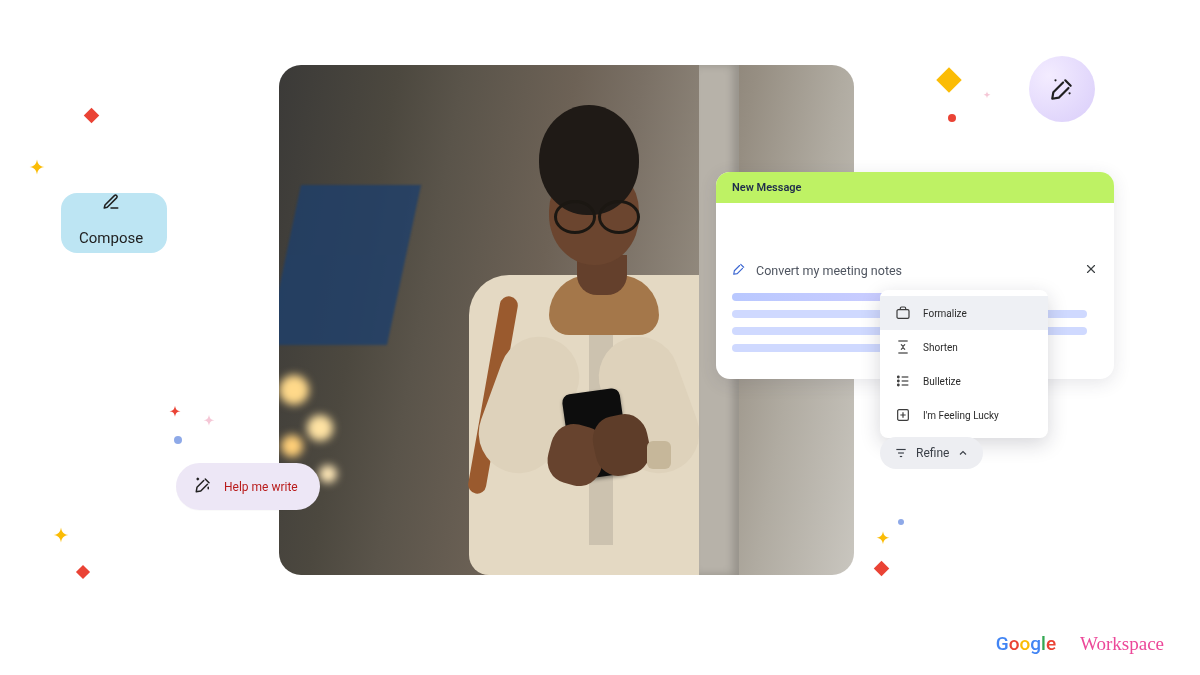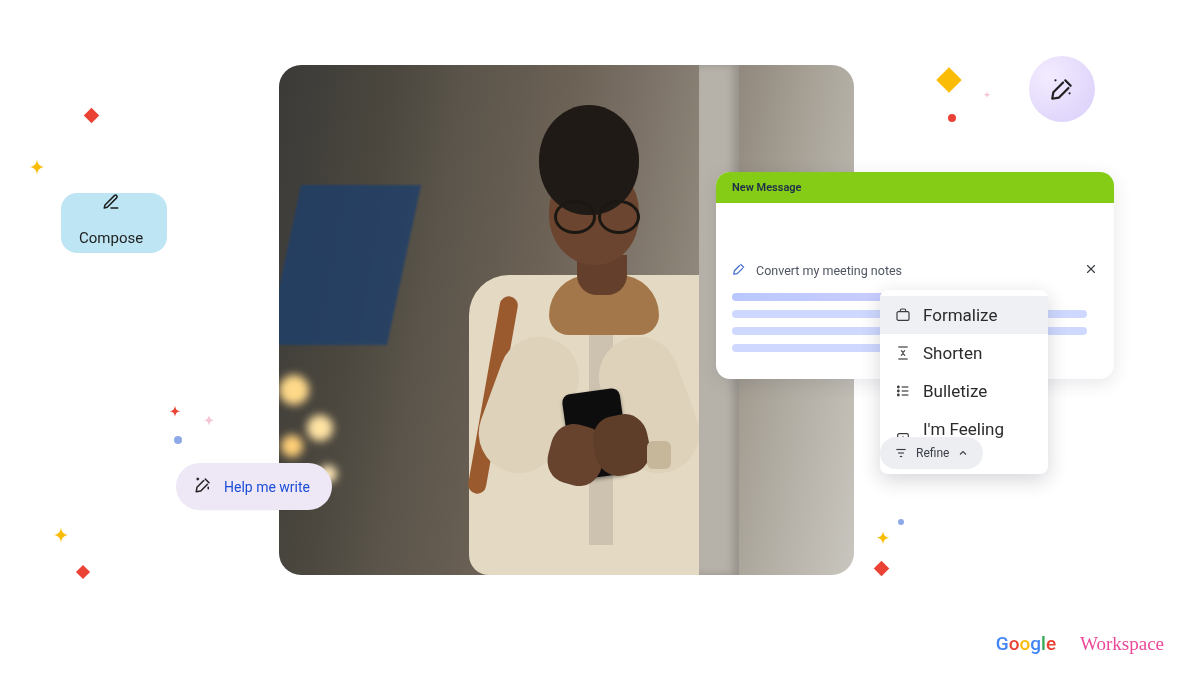--- a/index.html
+++ b/index.html
@@ -87,22 +87,22 @@
 
   
   .hmw-pill{
     position:absolute;
     left:176px; top:463px;
     height:47px;
     padding:0 22px 0 18px;
     background:#ede7f6;
     border-radius:24px;
     display:flex; align-items:center; gap:12px;
-    color:#1d4ed8;
-    font-size:14px;
+    color:#b91c1c;
+    font-size:12px;
     box-shadow:0 1px 0 rgba(0,0,0,.02);
   }
 
   
   .wand-badge{
     position:absolute;
     right:105px; top:56px;
     width:66px;height:66px;
     border-radius:50%;
     background:radial-gradient(circle at 30% 30%, #f3ecff, #d9cdfa);
@@ -113,21 +113,21 @@
   .panel{
     position:absolute;
     left:716px; top:172px;
     width:398px;
     background:#fff;
     border-radius:14px;
     box-shadow:0 4px 18px rgba(50,50,70,.12);
     padding-bottom:8px;
   }
   .panel-head{
-    background:#84cc16;
+    background:#bef264;
     border-radius:14px 14px 0 0;
     padding:9px 16px;
     font-size:11px;
     font-weight:600;
     color:#1f2c4c;
   }
   .panel-body{
     padding:14px 16px 10px;
     position:relative;
     margin-top:45px;
@@ -151,21 +151,21 @@
 
   
   .menu{
     position:absolute;
     left:880px; top:290px;
     width:168px;
     background:#fff;
     border-radius:8px;
     box-shadow:0 6px 20px rgba(30,30,50,.18);
     padding:6px 0;
-    font-size:17px;
+    font-size:10px;
     color:#2b2b2b;
   }
   .menu-item{
     display:flex;align-items:center;gap:12px;
     padding:9px 15px;
   }
   .menu-item.sel{background:#eef0f4;}
   .menu-item svg{flex:0 0 16px;}
 
   

